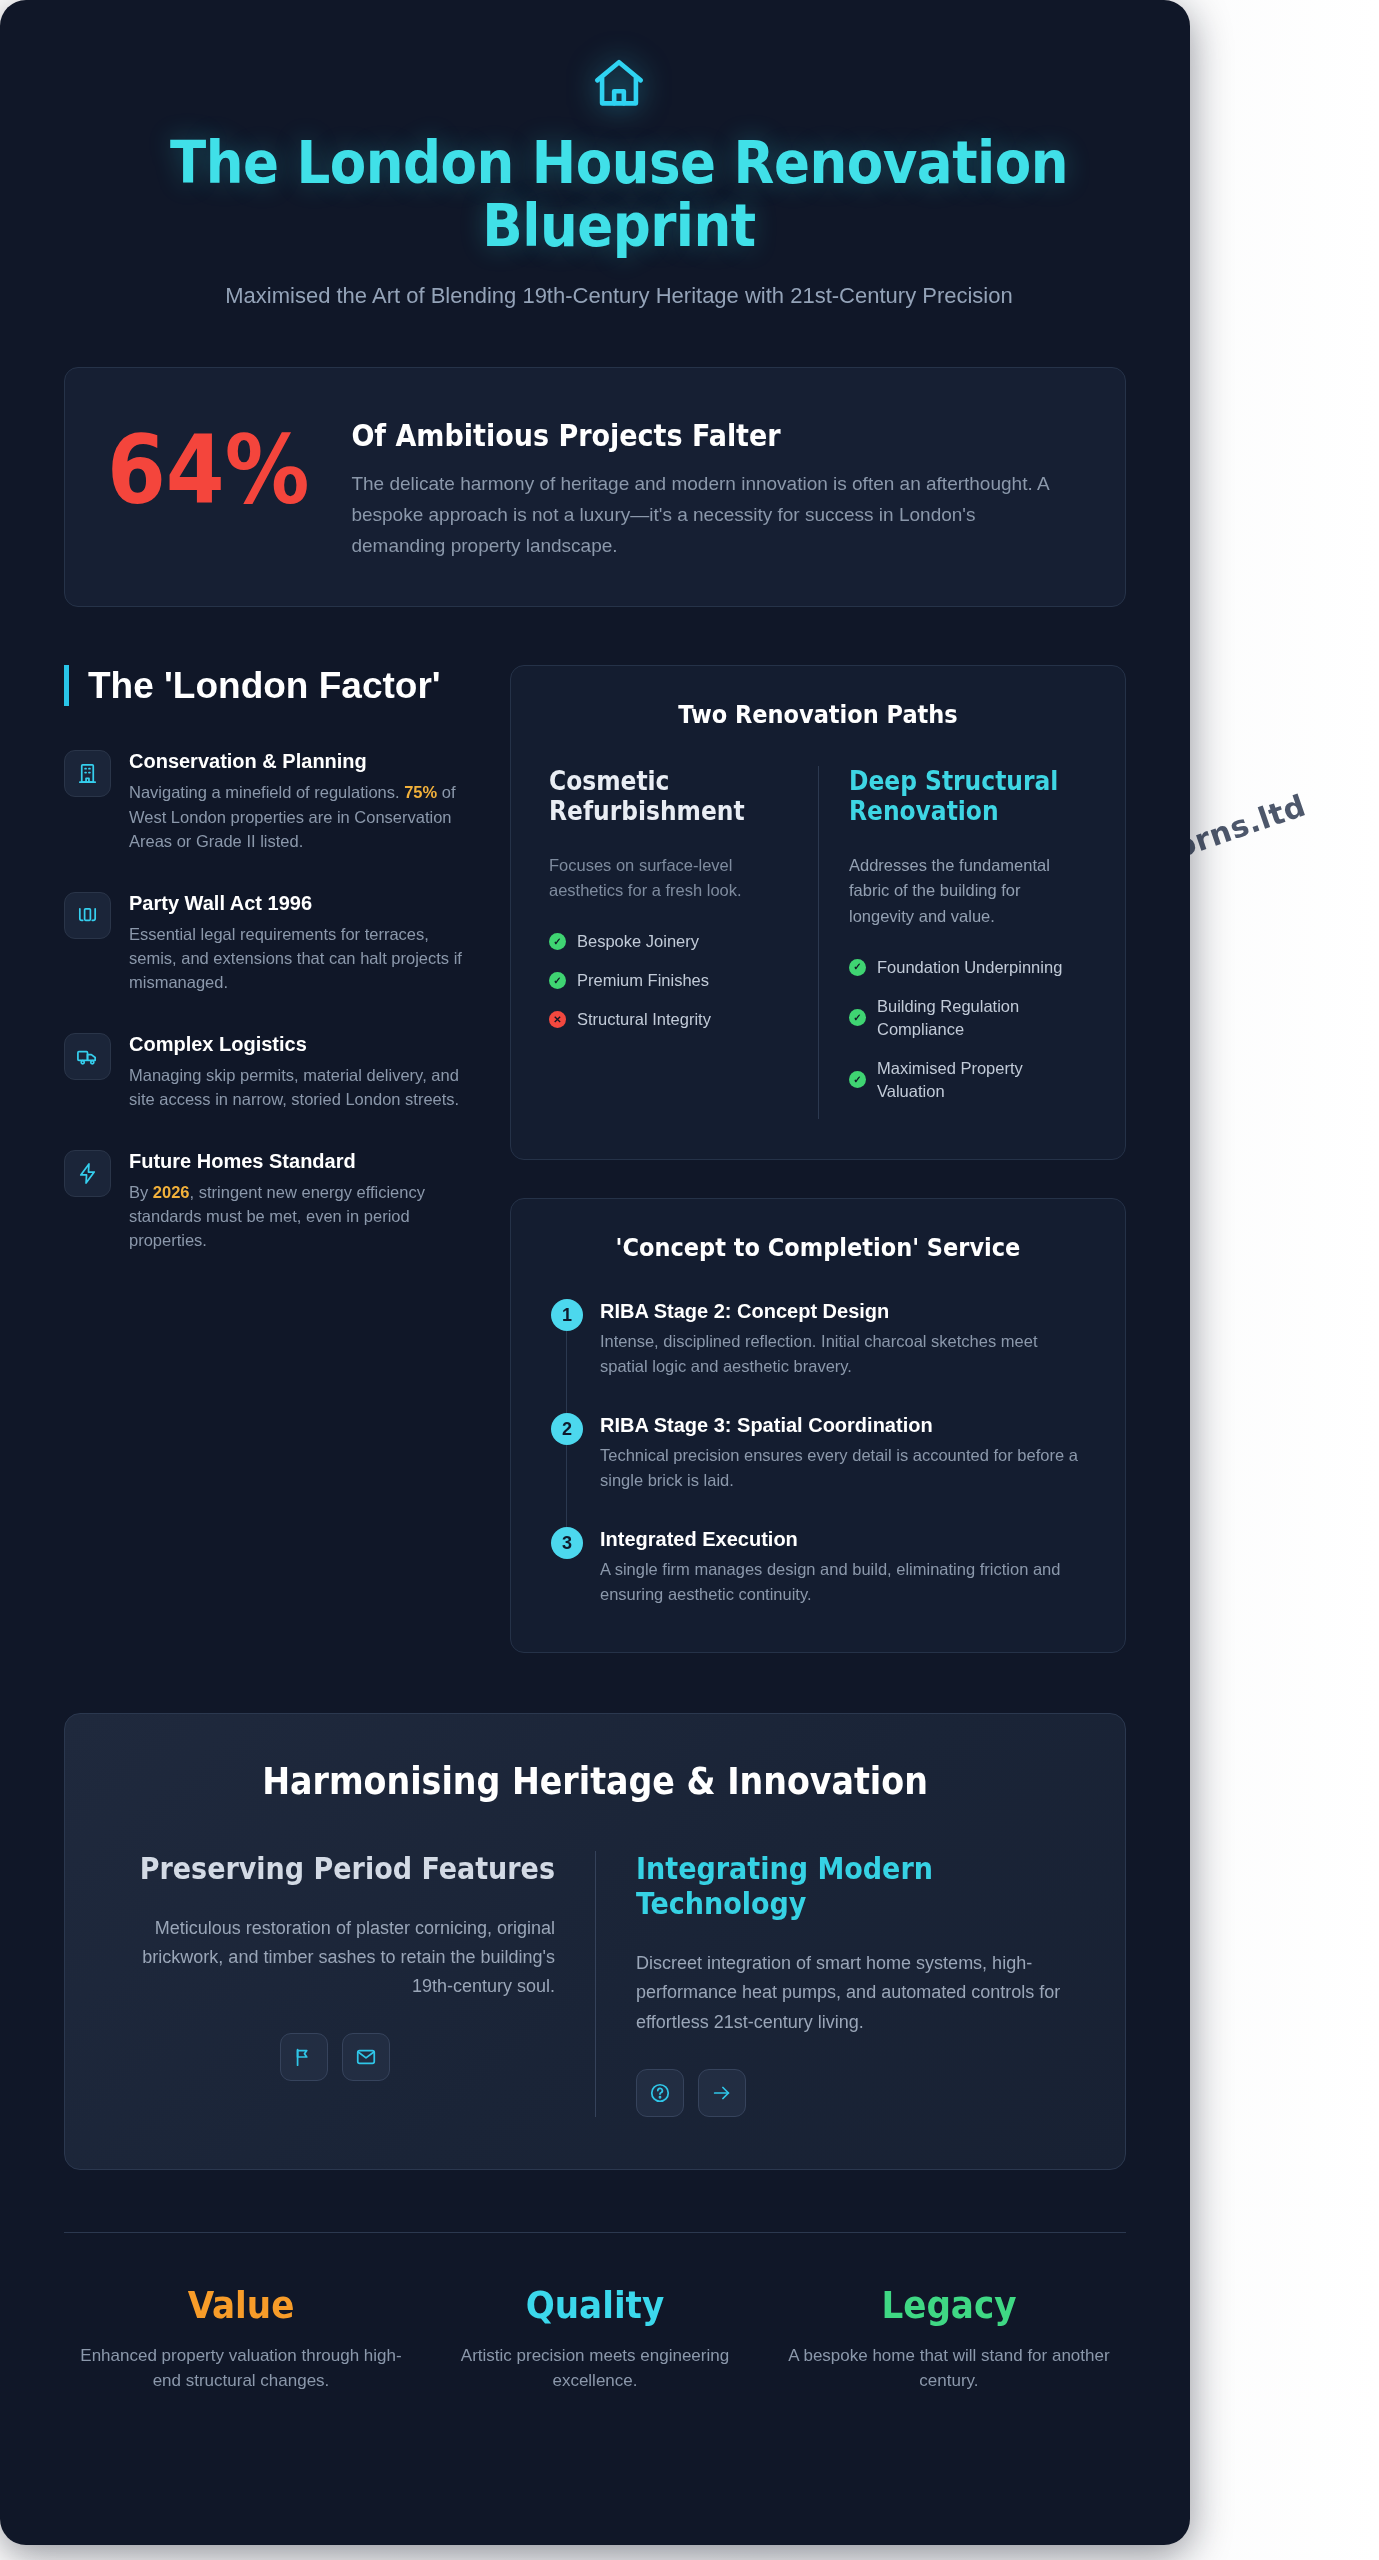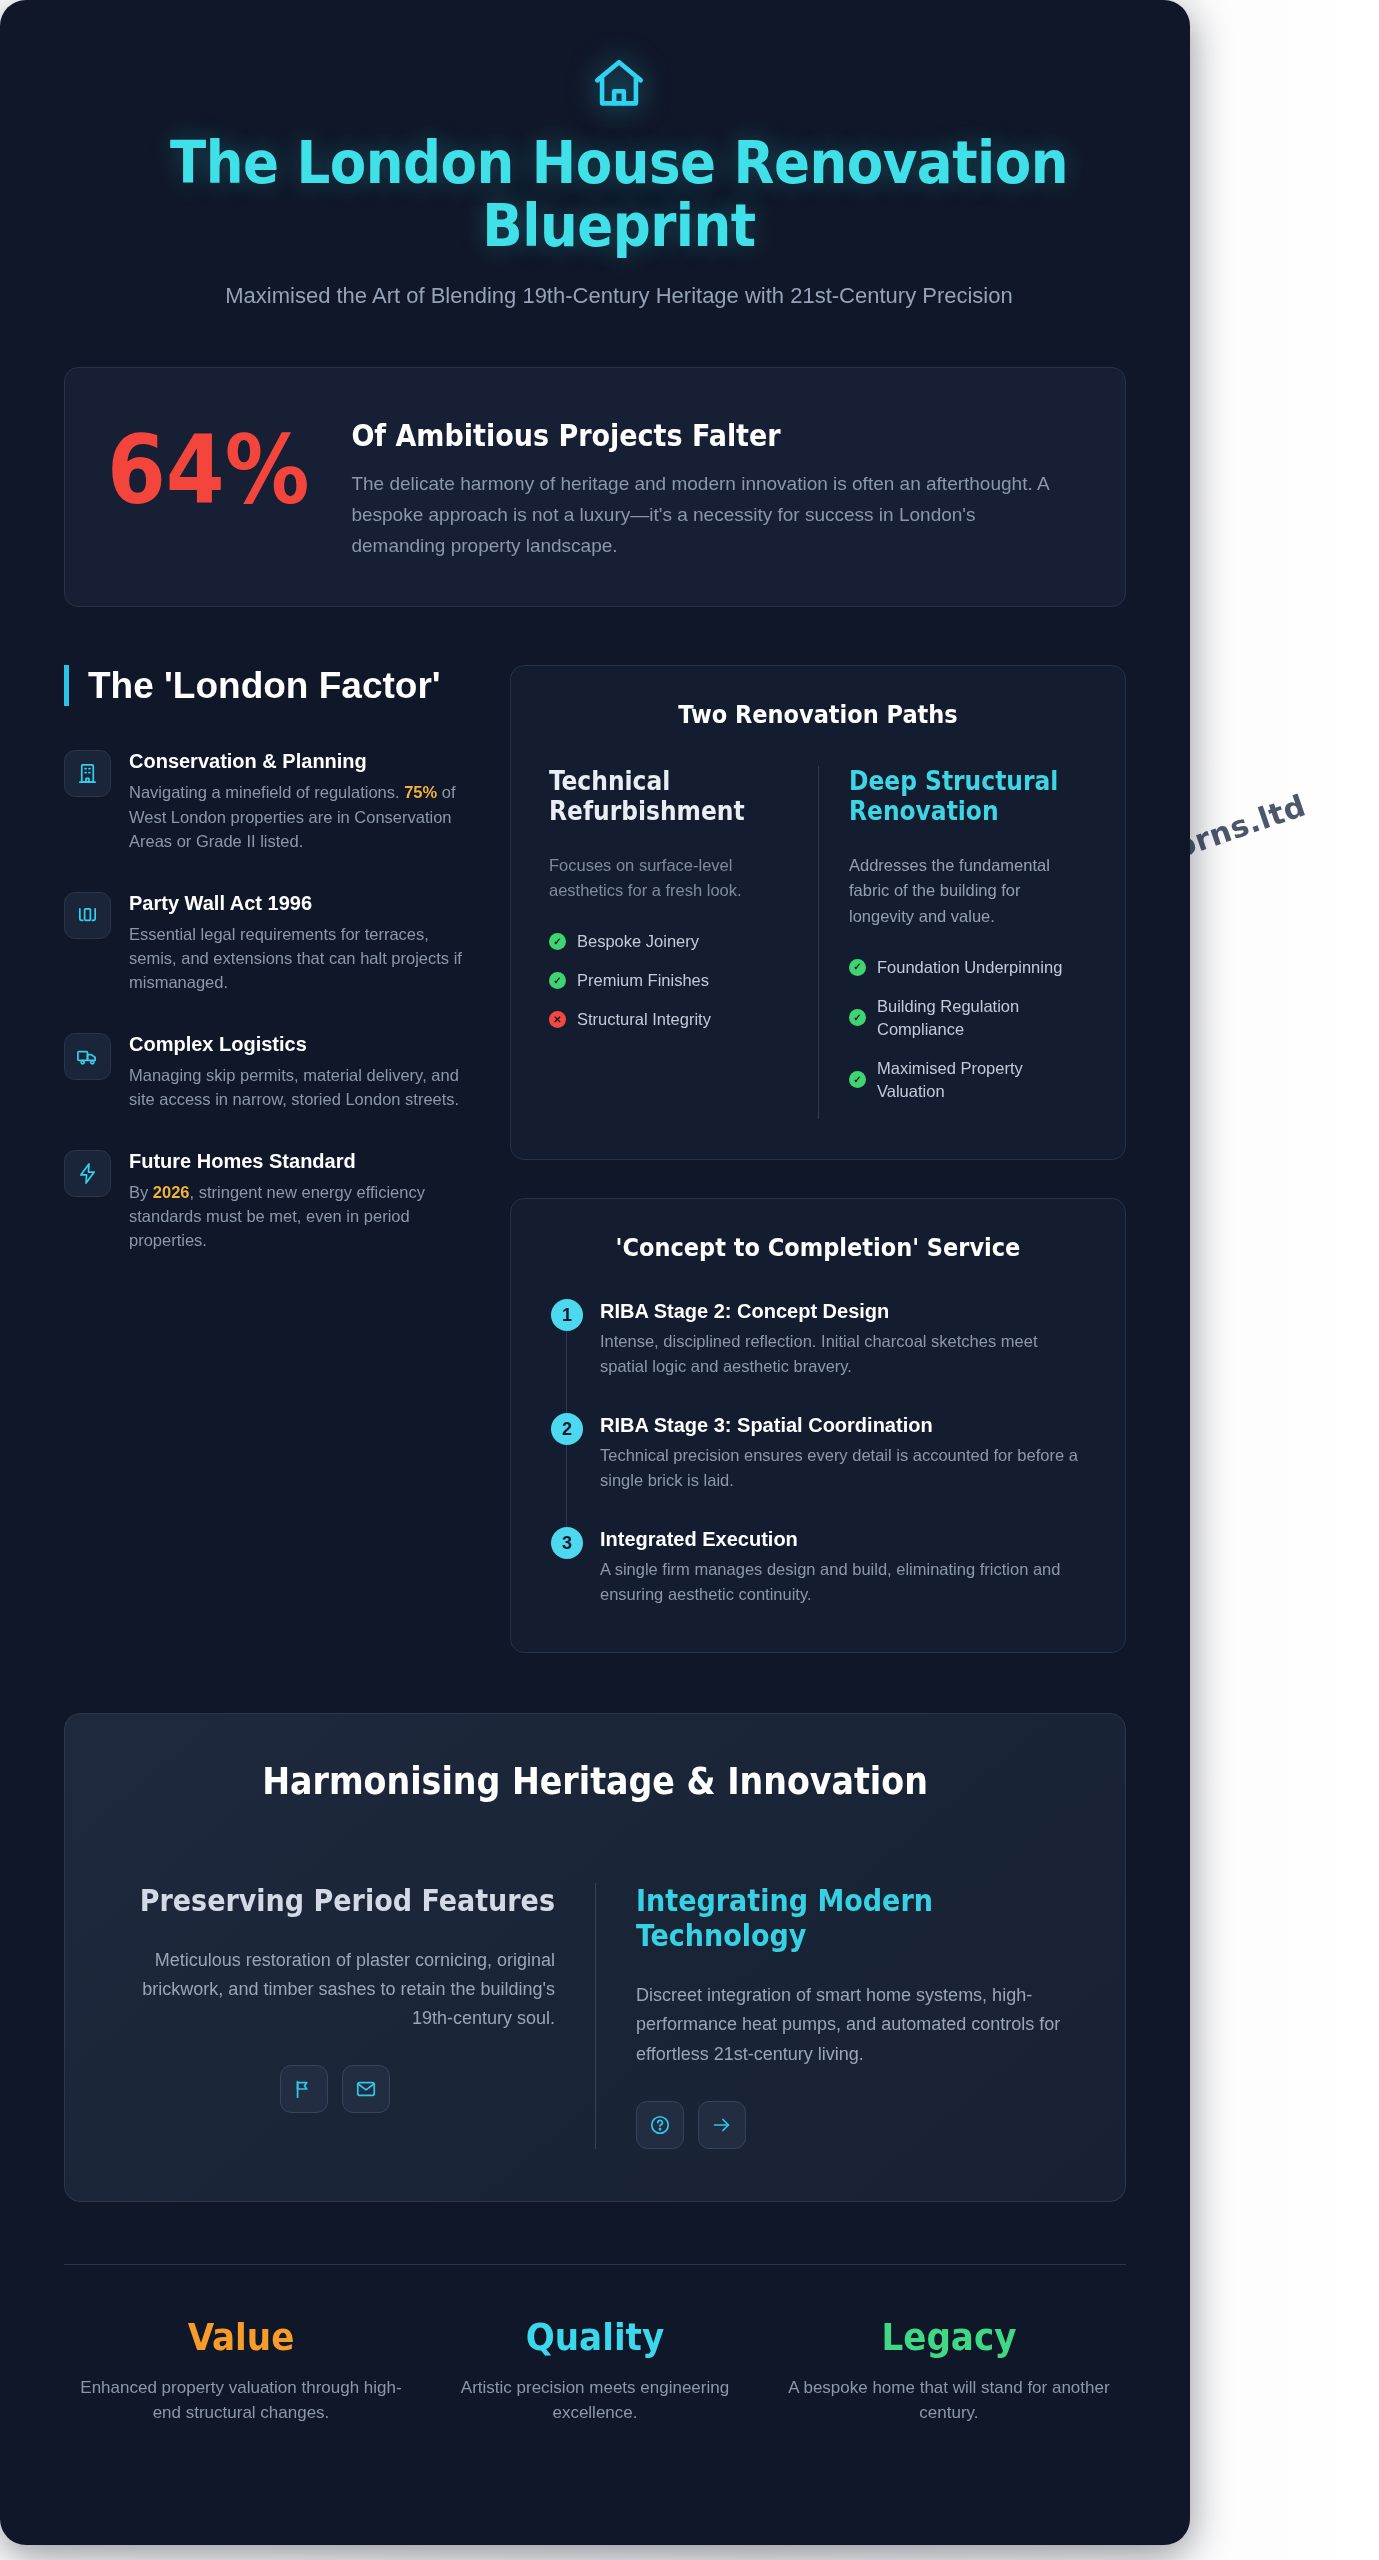--- a/index.html
+++ b/index.html
@@ -229,21 +229,21 @@
   }
   #harmony-title {
     font-family: "DejaVu Sans Condensed","Liberation Sans Narrow","Liberation Sans",sans-serif;
     font-weight: 800;
     font-size: 37px;
     color: #ffffff;
     text-align: center;
     margin-bottom: 48px;
   }
   #harmony-cols { display: flex; }
-  .hcol { width: 50%; margin-top: 32px; }
+  .hcol { width: 50%; }
   .hcol.left { text-align: right; padding-right: 40px; }
   .hcol.right { text-align: left; padding-left: 40px; border-left: 1px solid #35425a; }
   .hcol-title {
     font-family: "DejaVu Sans Condensed","Liberation Sans Narrow","Liberation Sans",sans-serif;
     font-weight: 800;
     font-size: 30px;
     line-height: 1.18;
     margin-bottom: 28px;
   }
   .hcol.left .hcol-title { color: #d3dae5; }
@@ -370,21 +370,21 @@
         </div>
       </div>
 
       <div id="right-col">
 
         <div class="panel">
           <div class="panel-title">Two Renovation Paths</div>
           <div id="paths">
 
             <div class="path left">
-              <div class="path-name">Technical Refurbishment</div>
+              <div class="path-name">Cosmetic Refurbishment</div>
               <div class="path-desc">Focuses on surface-level aesthetics for a fresh look.</div>
               <ul class="path-list">
                 <li>
                     <span class="badge ok">✓</span>
                     <span>Bespoke Joinery</span>
                   </li>
                 <li>
                     <span class="badge ok">✓</span>
                     <span>Premium Finishes</span>
                   </li>

